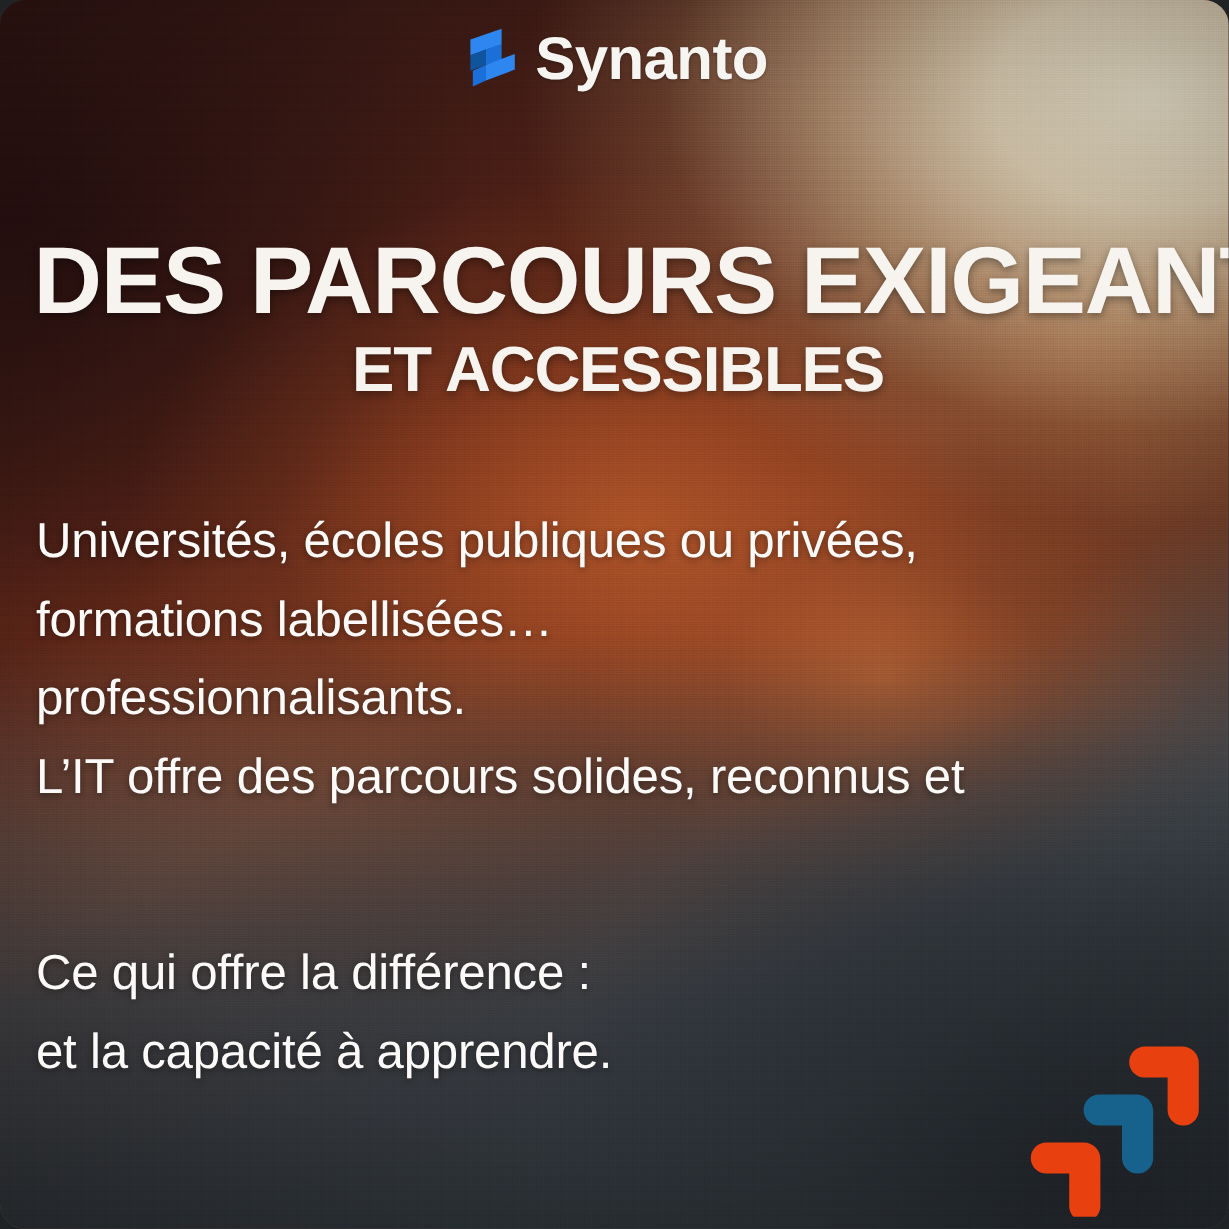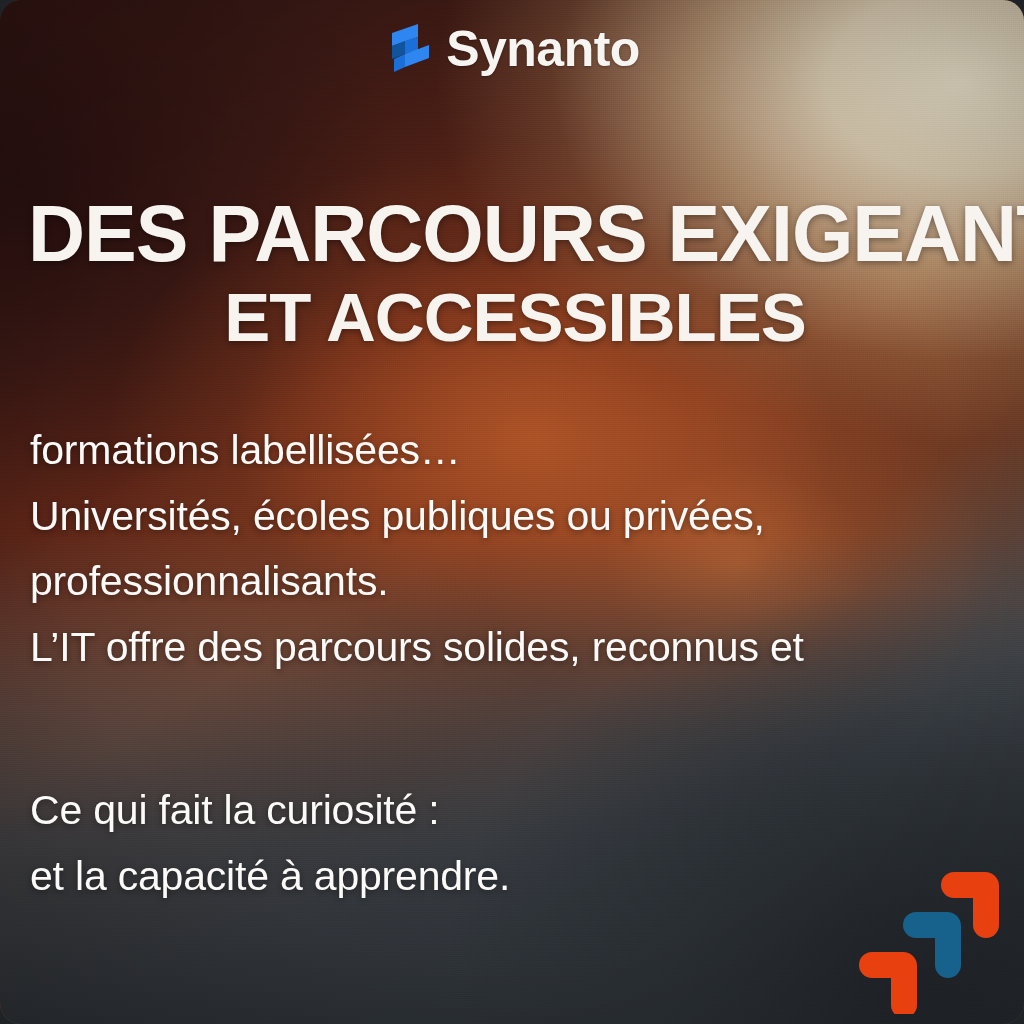--- a/index.html
+++ b/index.html
@@ -167,21 +167,21 @@
     text-shadow: 0 2px 7px rgba(0,0,0,0.38);
     white-space: nowrap;
   }
 
   .headline-line--1 {
     font-size: 79px;
     transform: scaleX(1.0);
   }
 
   .headline-line--2 {
-    font-size: 69px;
+    font-size: 53px;
   }
 
   
   .body-copy {
     position: absolute;
     top: 418px;
     left: 30px;
     right: 20px;
     z-index: 5;
   }
@@ -246,28 +246,28 @@
   </div>
 
   <h1 class="headline">
     <span class="headline-line headline-line--1">DES PARCOURS EXIGEANTS</span>
     <span class="headline-line headline-line--2">ET ACCESSIBLES</span>
   </h1>
 
   <div class="body-copy">
 
     <p class="copy-block">
+      <span class="copy-line">Universités, écoles publiques ou privées,</span>
       <span class="copy-line">formations labellisées…</span>
-      <span class="copy-line">Universités, écoles publiques ou privées,</span>
       <span class="copy-line">professionnalisants.</span>
       <span class="copy-line">L’IT offre des parcours solides, reconnus et</span>
     </p>
 
     <p class="copy-block">
-      <span class="copy-line">Ce qui fait la curiosité :</span>
+      <span class="copy-line">Ce qui offre la différence :</span>
       <span class="copy-line">et la capacité à apprendre.</span>
     </p>
 
   </div>
 
   <div class="corner-mark">
     <svg viewBox="0 0 156 166" xmlns="http://www.w3.org/2000/svg" aria-hidden="true">
 
       <path d="M100 24 H131 A14 14 0 0 1 145 38 V77 A13 13 0 0 1 119 77 V50 H100 A13 13 0 0 1 100 24 Z" fill="#E8400F"></path>
 

